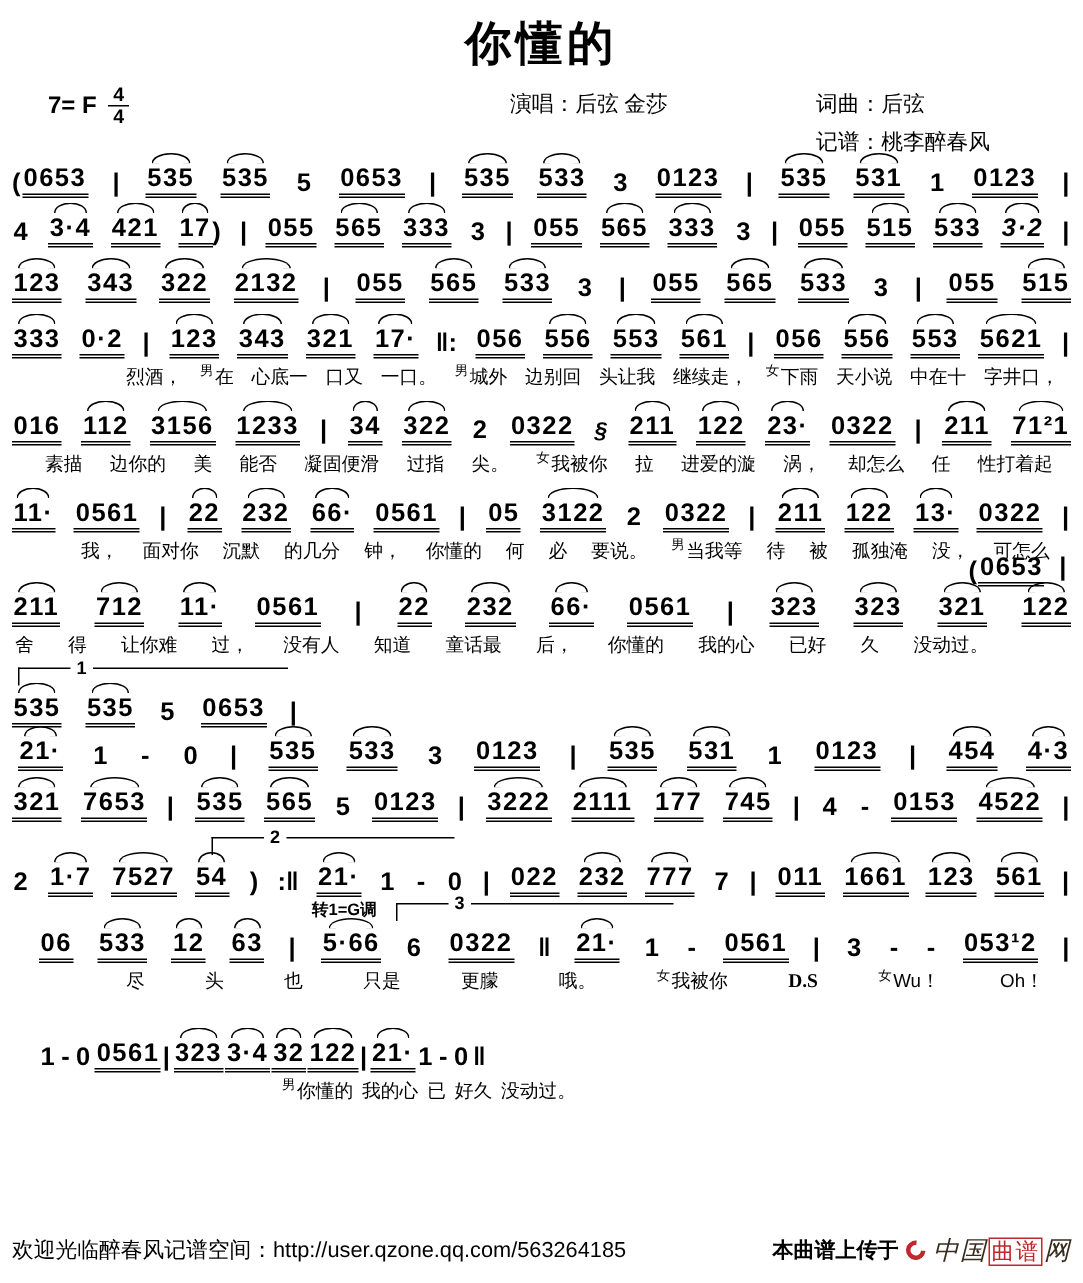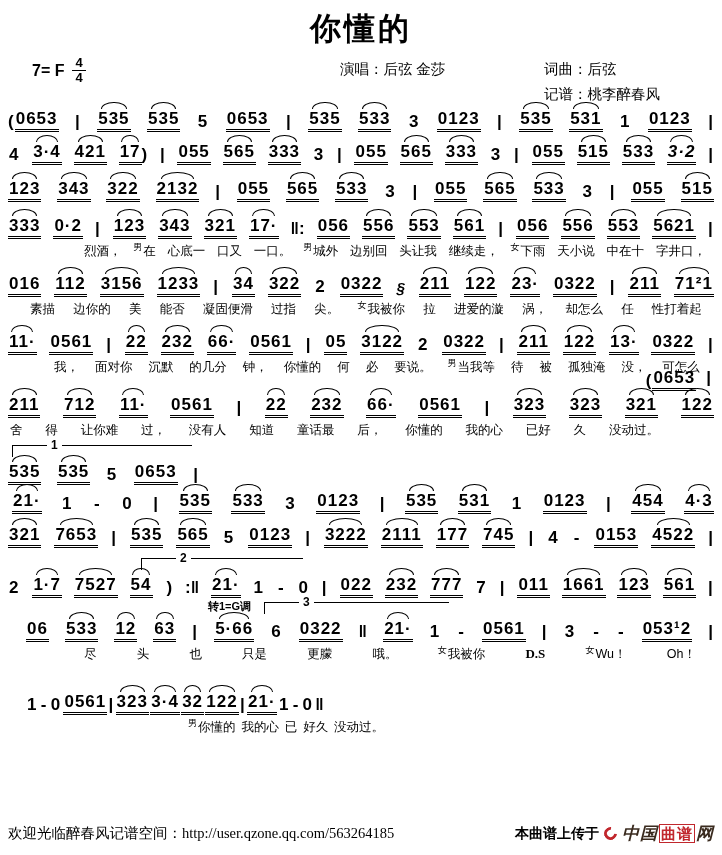--- a/index.html
+++ b/index.html
@@ -68,26 +68,26 @@
   .sys12 { margin-bottom:26px; }
   .sys12 .notation { padding-left:18px; }
   .sys12 .volta { left:256px; width:185px; }
   .sys12 .lyrics { padding-left:76px; padding-right:18px; }
   .sys13 .notation { padding-left:18px; padding-right:390px; }
   .sys13 .lyrics { padding-left:180px; padding-right:330px; }
 
   
   .footer { position:absolute; left:8px; right:8px; bottom:10px;
             display:flex; justify-content:space-between; align-items:center; }
-  .footer-left { font-family:Liberation Serif, serif; font-size:14.5px; }
+  .footer-left { font-family:Liberation Sans, sans-serif; font-size:14.5px; }
   .footer-right { display:flex; align-items:center; gap:5px; }
   .upload-note { font-size:14px; font-weight:bold; }
   .logo-c { width:13px; height:13px; border:3.5px solid #c1272d; border-right-color:transparent;
             border-radius:50%; display:inline-block; transform:rotate(-40deg); }
-  .site { font-weight:bold; font-style:italic; font-size:17px; color:#3a2b1f; letter-spacing:1px; }
+  .site { font-weight:normal; font-style:italic; font-size:17px; color:#3a2b1f; letter-spacing:1px; }
   .site .qupu { color:#c1272d; font-style:normal; font-size:15px;
                 border:1.5px solid #c1272d; padding:0 1px; margin:0 1px; }
 </style>
 </head>
 <body>
 
 <div class="page">
 
   <div class="header">
     <div class="title">你懂的</div>

